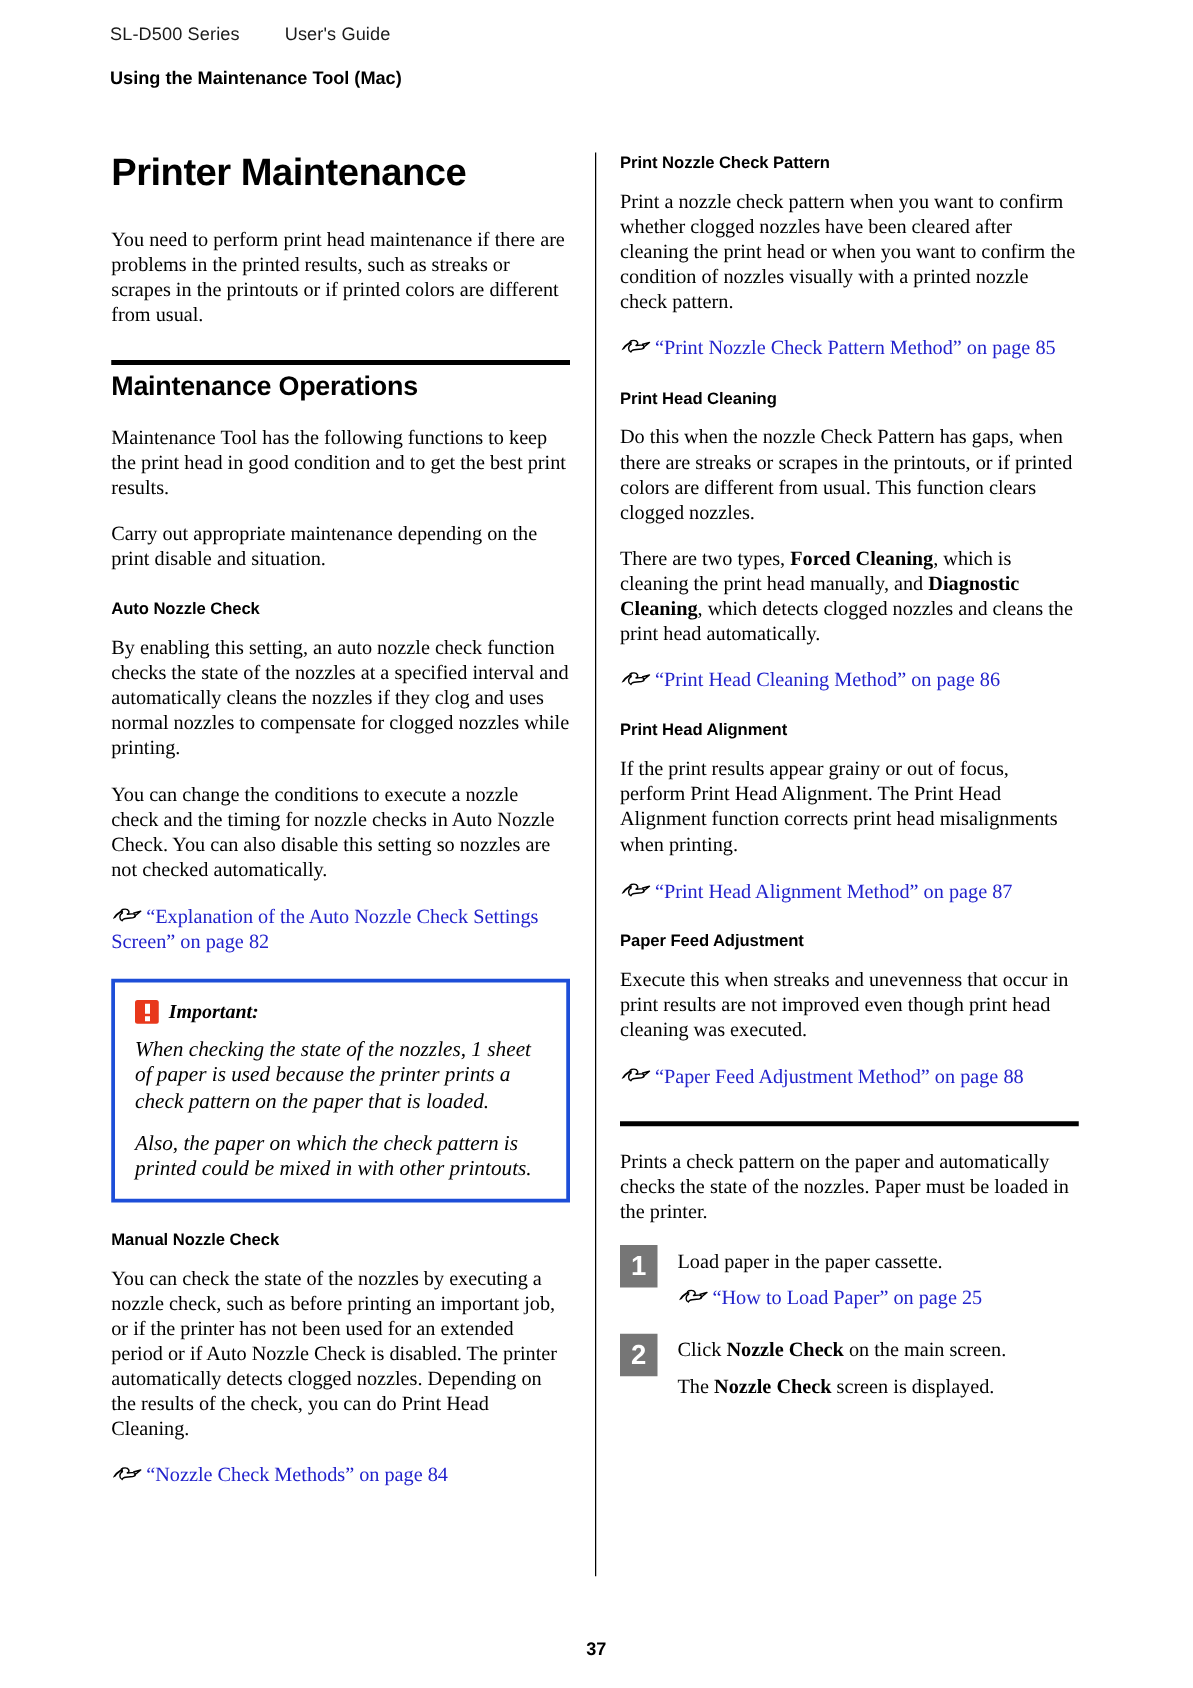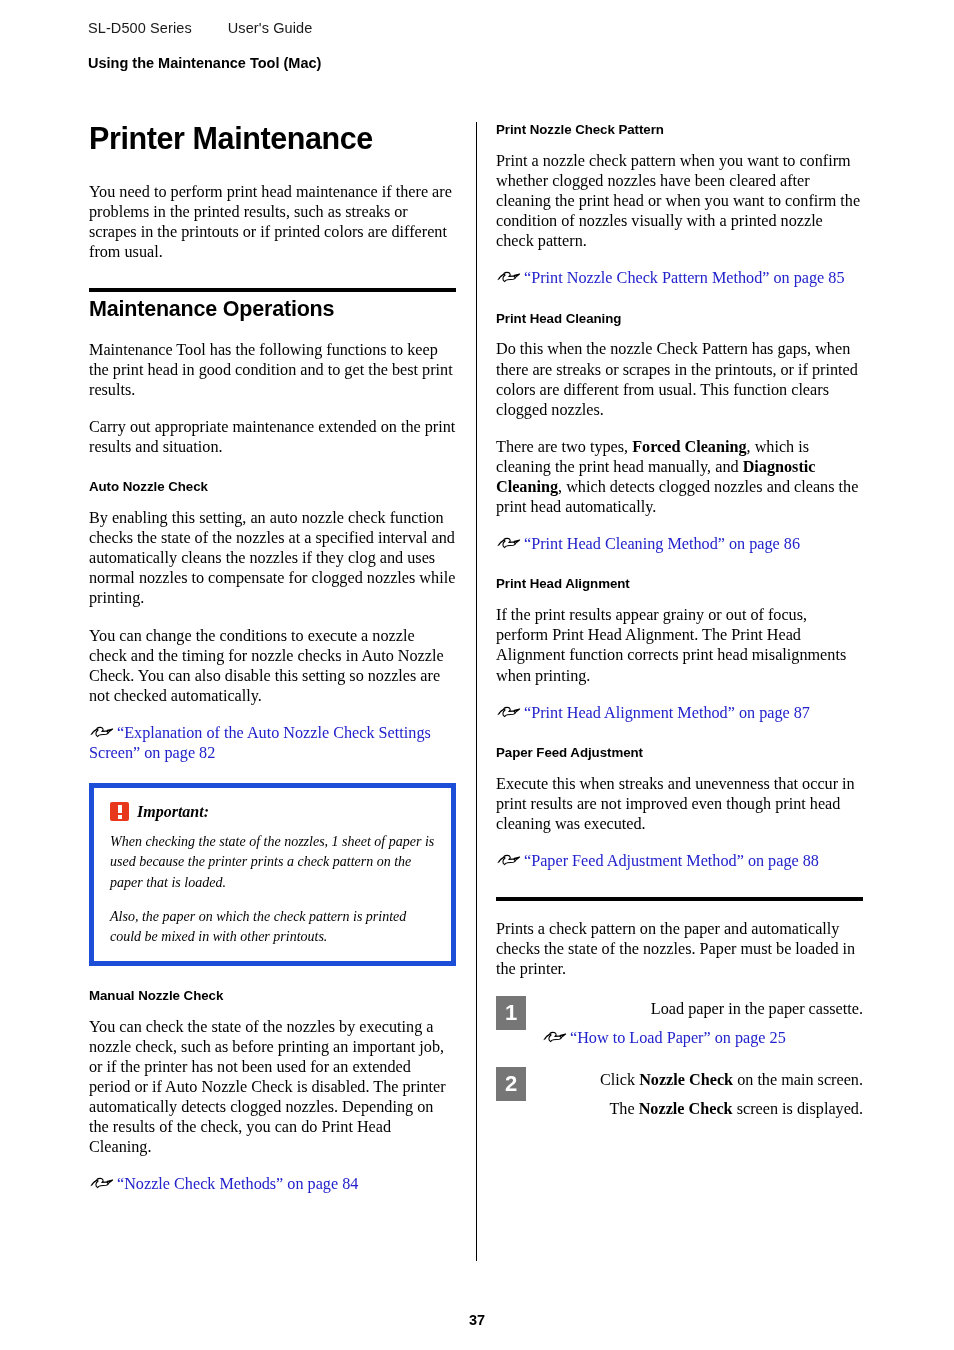--- a/index.html
+++ b/index.html
@@ -129,21 +129,21 @@
     width: 25px;
     height: 13px;
     vertical-align: -1px;
     margin-right: 3px;
   }
   .hand-icon svg { display: block; }
   .xref-text { color: #2222cc; }
 
   
   .callout {
-    border: 5px solid #1d4ed8;
+    border: 3px solid #1d4ed8;
     padding: 14px 16px 13px 16px;
     margin: 20px 0 20px 0;
   }
   .callout-head {
     display: flex;
     align-items: center;
     margin-bottom: 11px;
   }
   .callout-icon {
     width: 19px;
@@ -175,21 +175,21 @@
   .callout-title {
     font-family: "Liberation Serif", serif;
     font-weight: bold;
     font-style: italic;
     font-size: 16px;
     color: #000;
   }
   p.callout-body {
     font-family: "Liberation Serif", serif;
     font-style: italic;
-    font-size: 14px;
+    font-size: 17px;
     line-height: 20.3px;
     margin: 0 0 14px 0;
     color: #000;
   }
   p.callout-body:last-child { margin-bottom: 0; }
 
   
   .step {
     display: flex;
     margin-bottom: 18px;
@@ -202,21 +202,21 @@
     font-family: "Liberation Sans", sans-serif;
     font-weight: bold;
     font-size: 22px;
     display: flex;
     align-items: center;
     justify-content: center;
     flex: 0 0 auto;
     margin-right: 16px;
   }
   .step-body { flex: 1 1 auto; padding-top: 3px; }
-  .step-body p.body { margin-bottom: 9px; text-align: right; }
+  .step-body p.body { margin-bottom: 9px; }
   .step-body p.body:last-child { margin-bottom: 0; }
   .step-body p.xref { margin-bottom: 0; }
 
   
   .page-number {
     position: absolute;
     bottom: 22px;
     left: 0;
     width: 954px;
     text-align: center;
@@ -245,21 +245,21 @@
     <h1 class="doc-title">Printer Maintenance</h1>
 
     <p class="body">You need to perform print head maintenance if there are problems in the printed results, such as streaks or scrapes in the printouts or if printed colors are different from usual.</p>
 
     <div class="h2-block">
       <div class="h2-rule"></div>
       <h2 class="sec-title">Maintenance Operations</h2>
     </div>
 
     <p class="body">Maintenance Tool has the following functions to keep the print head in good condition and to get the best print results.</p>
-    <p class="body">Carry out appropriate maintenance extended on the print results and situation.</p>
+    <p class="body">Carry out appropriate maintenance depending on the print disable and situation.</p>
 
     <h3 class="sub-title">Auto Nozzle Check</h3>
     <p class="body">By enabling this setting, an auto nozzle check function checks the state of the nozzles at a specified interval and automatically cleans the nozzles if they clog and uses normal nozzles to compensate for clogged nozzles while printing.</p>
     <p class="body">You can change the conditions to execute a nozzle check and the timing for nozzle checks in Auto Nozzle Check. You can also disable this setting so nozzles are not checked automatically.</p>
 
     <p class="xref">
       <span class="hand-icon">
         <svg width="25" height="13" viewBox="0 0 25 13" xmlns="http://www.w3.org/2000/svg">
           <path d="M1.3 9.2 C3.0 5.4 6.0 2.9 9.4 2.2 L9.4 3.6 C7.0 4.3 4.9 5.9 3.4 8.2 Z" fill="#000"></path>
           <path d="M9.0 1.6 C11.6 1.0 13.4 1.5 14.0 2.9 C14.4 3.9 13.9 4.9 12.8 5.4 L16.6 5.1 C18.2 5.0 19.2 5.5 19.3 6.5 C19.4 7.4 18.6 8.0 17.2 8.2 L11.6 8.8 C9.9 9.0 9.0 9.6 8.7 10.6 C7.6 10.0 6.9 9.0 6.9 7.7 C6.9 6.2 7.7 5.0 9.0 4.3 C8.0 3.9 7.7 3.0 8.1 2.2 Z" fill="none" stroke="#000" stroke-width="1.1" stroke-linejoin="round"></path>

